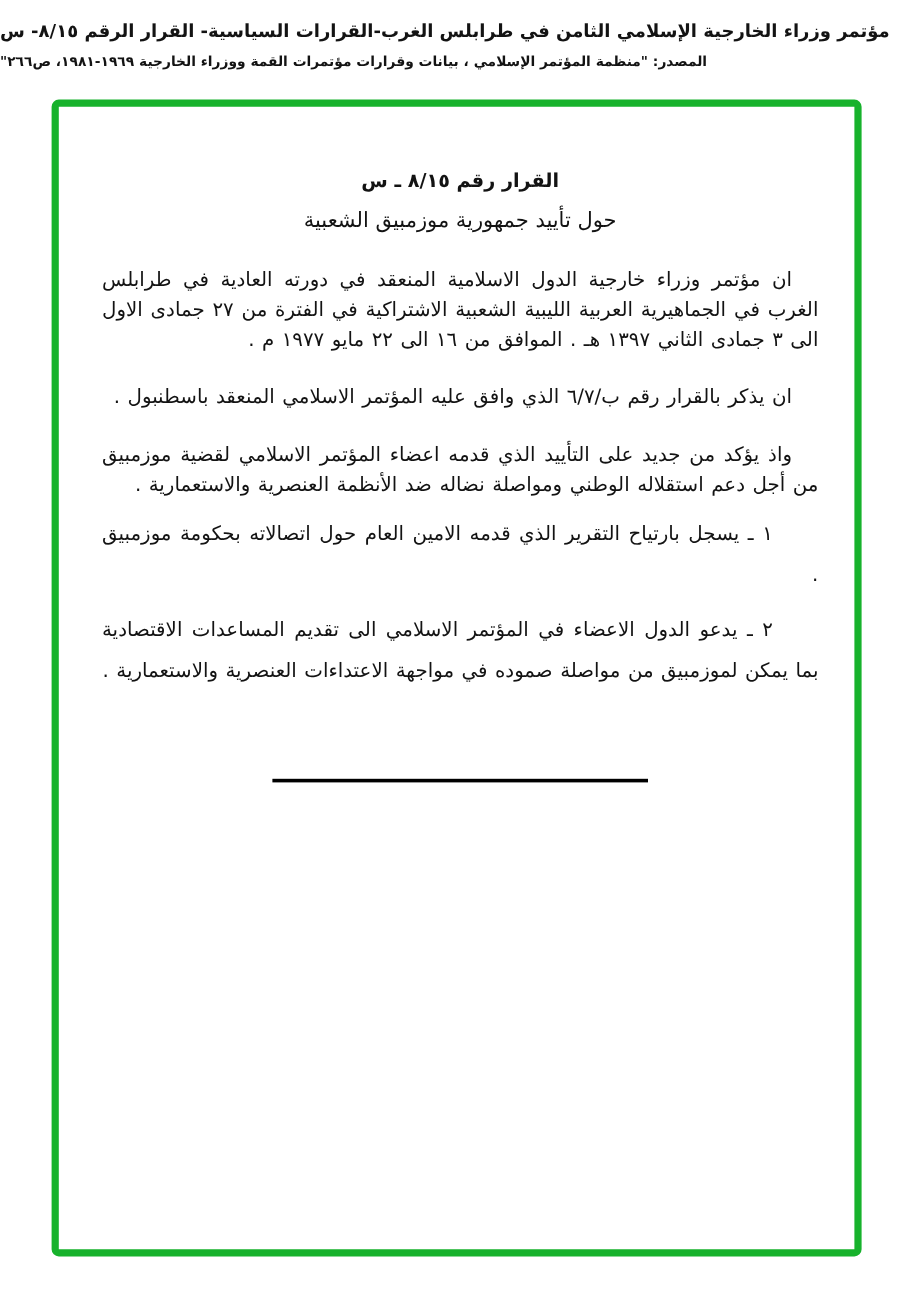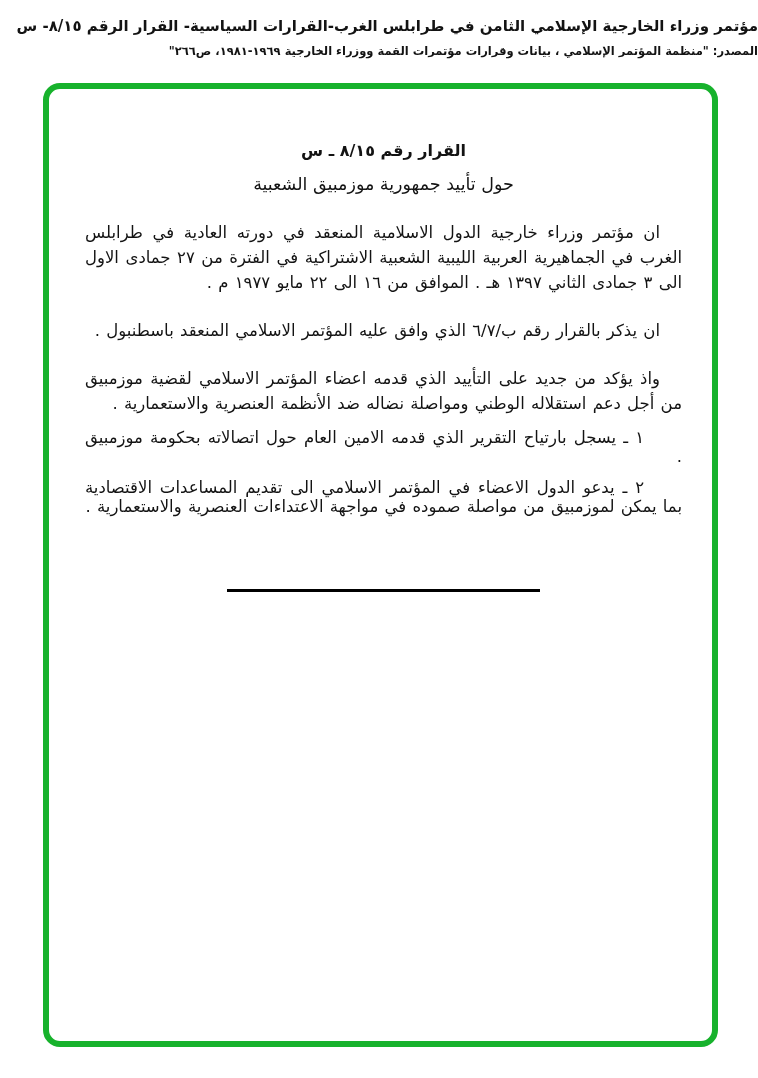--- a/index.html
+++ b/index.html
@@ -1,43 +1,43 @@
 <!DOCTYPE html>
 <html lang="ar"><head>
 <meta charset="utf-8">
 <style>
   html,body{margin:0;padding:0;}
   body{
     width:758px;height:1078px;position:relative;background:#ffffff;
     font-family:"DejaVu Sans",sans-serif;color:#131313;overflow:hidden;
   }
   .citation-header{
-    position:absolute;top:14px;left:0;width:758px;direction:rtl;text-align:right;
+    position:absolute;top:14px;left:0;width:758px;direction:rtl;text-align:left;
   }
   .citation-line{font-size:15px;font-weight:bold;line-height:24px;letter-spacing:0;}
   .source-line{font-size:11.5px;font-weight:bold;line-height:18px;margin-top:4px;}
   .document-frame{
     position:absolute;left:43px;top:83px;width:675px;height:964px;
-    box-sizing:border-box;border:6px solid #17b22c;border-radius:17px;background:#ffffff;
+    box-sizing:border-box;border:6px solid #17b22c;border-radius:6px;background:#ffffff;
   }
   .document-content{
     direction:rtl;padding:0 30px 0 36px;
   }
   .res-number{
     margin:49px 0 0;text-align:center;font-size:16px;font-weight:bold;line-height:25px;
   }
   .res-title{
     margin:8px 0 0;text-align:center;font-size:17.5px;font-weight:normal;line-height:26px;
   }
   .para{
     font-size:16.5px;line-height:25px;text-align:justify;text-align-last:right;
     margin:23px 0 0;text-indent:22px;word-spacing:1px;
   }
   .item{
-    font-size:16.5px;line-height:19px;text-align:justify;text-align-last:right;
+    font-size:16.5px;line-height:34px;text-align:justify;text-align-last:right;
     margin:12px 0 0;text-indent:38px;word-spacing:1px;
   }
   .item-last{text-align-last:center;margin-top:10px;}
   .closing-separator{
     width:313px;height:3px;background:#000000;margin:73px auto 0;
   }
 </style>
 </head>
 <body style="color: rgb(19, 19, 19); background: rgb(255, 255, 255);">
 

